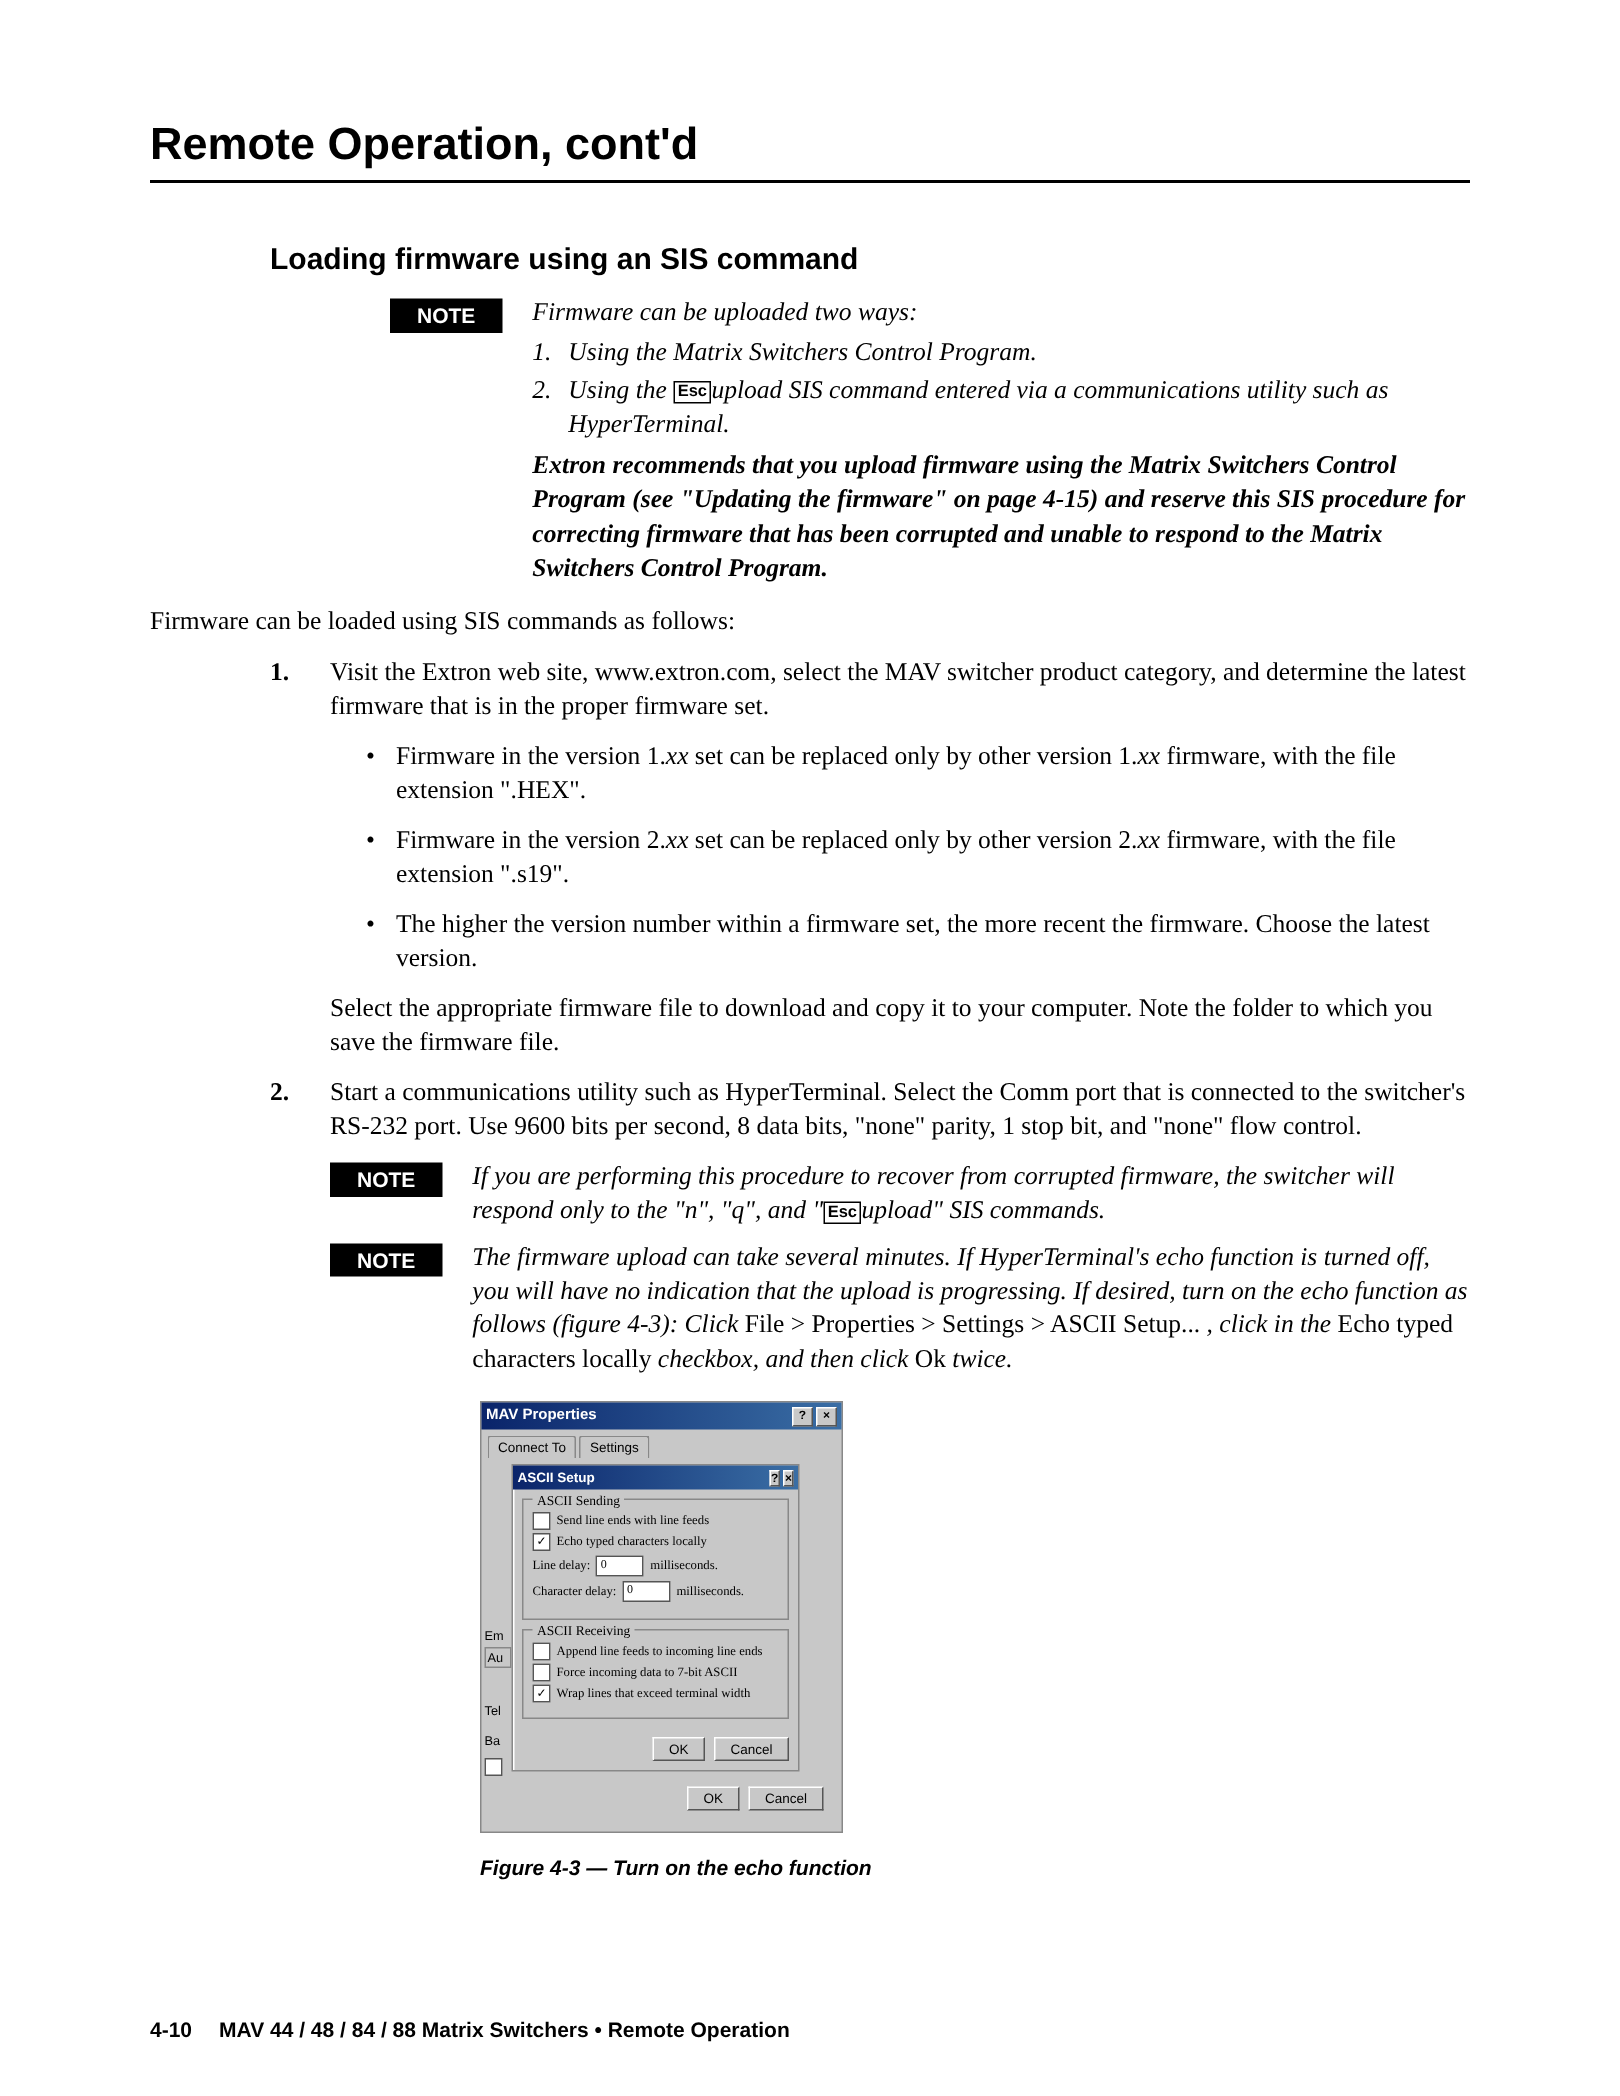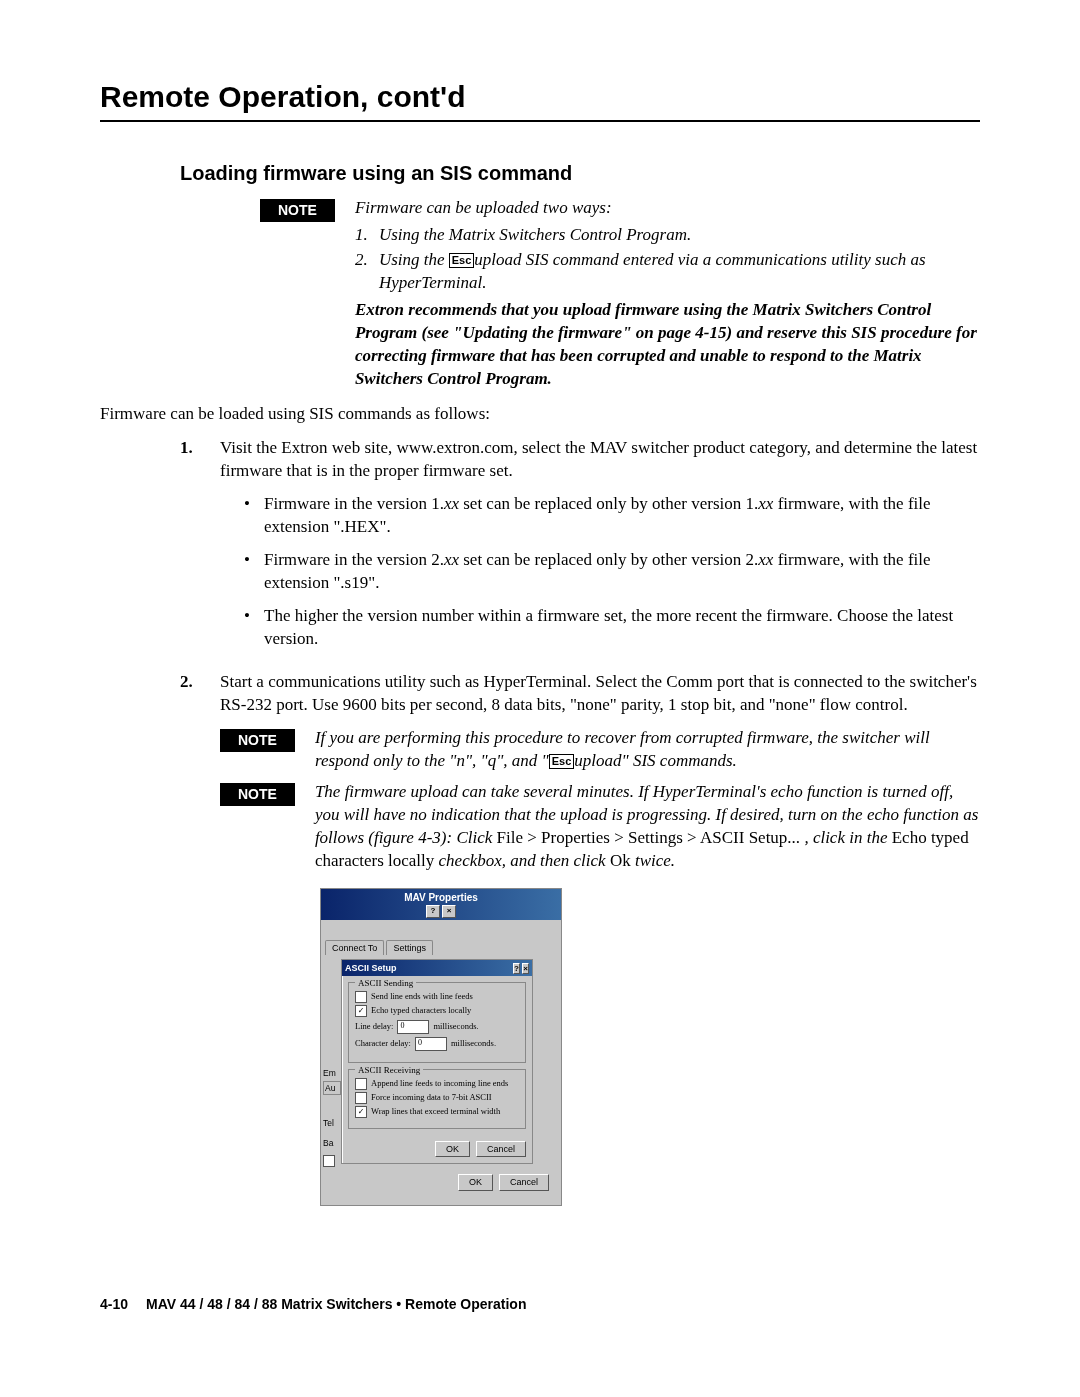--- a/index.html
+++ b/index.html
@@ -103,32 +103,31 @@
   .titlebar {
     background: linear-gradient(to right, #0a246a, #3a6ea5);
     color: #fff;
     display: flex;
     align-items: center;
     justify-content: space-between;
     padding: 2px 3px;
     font-family: Tahoma, Arial, sans-serif;
     font-size: 10px;
     font-weight: bold;
-    flex-direction: column;
   }
   .titlebar .btns { display: flex; gap: 2px; }
   .winbtn {
     width: 12px; height: 11px;
     background: #c8c8c8;
     border: 1px solid #fff;
     border-right-color: #555; border-bottom-color: #555;
     font-size: 8px; line-height: 9px; text-align: center;
     color: #000;
   }
-  .tabs-row { display: flex; padding: 20px 4px 0 4px; gap: 0; }
+  .tabs-row { display: flex; padding: 4px 4px 0 4px; gap: 0; }
   .tab {
     border: 1px solid #888;
     border-bottom: none;
     background: #c8c8c8;
     padding: 1px 6px;
     font-size: 9px;
     margin-right: 2px;
     border-radius: 2px 2px 0 0;
   }
   .dialog-body { position: relative; padding: 4px 6px 8px 6px; }
@@ -262,20 +261,21 @@
                 <span class="dot">•</span>
               <span>
                 <span>Firmware in the version 2.</span><span class="italic">xx</span><span> set can be replaced only by other version 2.</span><span class="italic">xx</span><span> firmware, with the file extension ".s19".</span>
               </span>
             </li>
             <li>
                 <span class="dot">•</span>
               <span>The higher the version number within a firmware set, the more recent the firmware.  Choose the latest version.</span>
             </li>
           </ul>
+          <div>Select the appropriate firmware file to download and copy it to your computer.  Note the folder to which you save the firmware file.</div>
         </div>
       </li>
       <li>
         <span class="num">2.</span>
         <div class="body">
           <div>Start a communications utility such as HyperTerminal.  Select the Comm port that is connected to the switcher's RS-232 port.  Use 9600 bits per second, 8 data bits, "none" parity, 1 stop bit, and "none" flow control.</div>
         </div>
       </li>
     </ol>
 
@@ -369,20 +369,21 @@
             </div>
           </div>
 
           <div class="btn-row" style="padding-top:10px;">
             <span class="btn95">OK</span>
             <span class="btn95">Cancel</span>
           </div>
         </div>
       </div>
 
+      <div class="fig-caption">Figure 4-3 — Turn on the echo function</div>
     </div>
 
   </div>
 
   <div class="footer">
     <span class="pnum">4-10</span><span>MAV 44 / 48 / 84 / 88 Matrix Switchers • Remote Operation</span>
   </div>
 
 </div>
 

